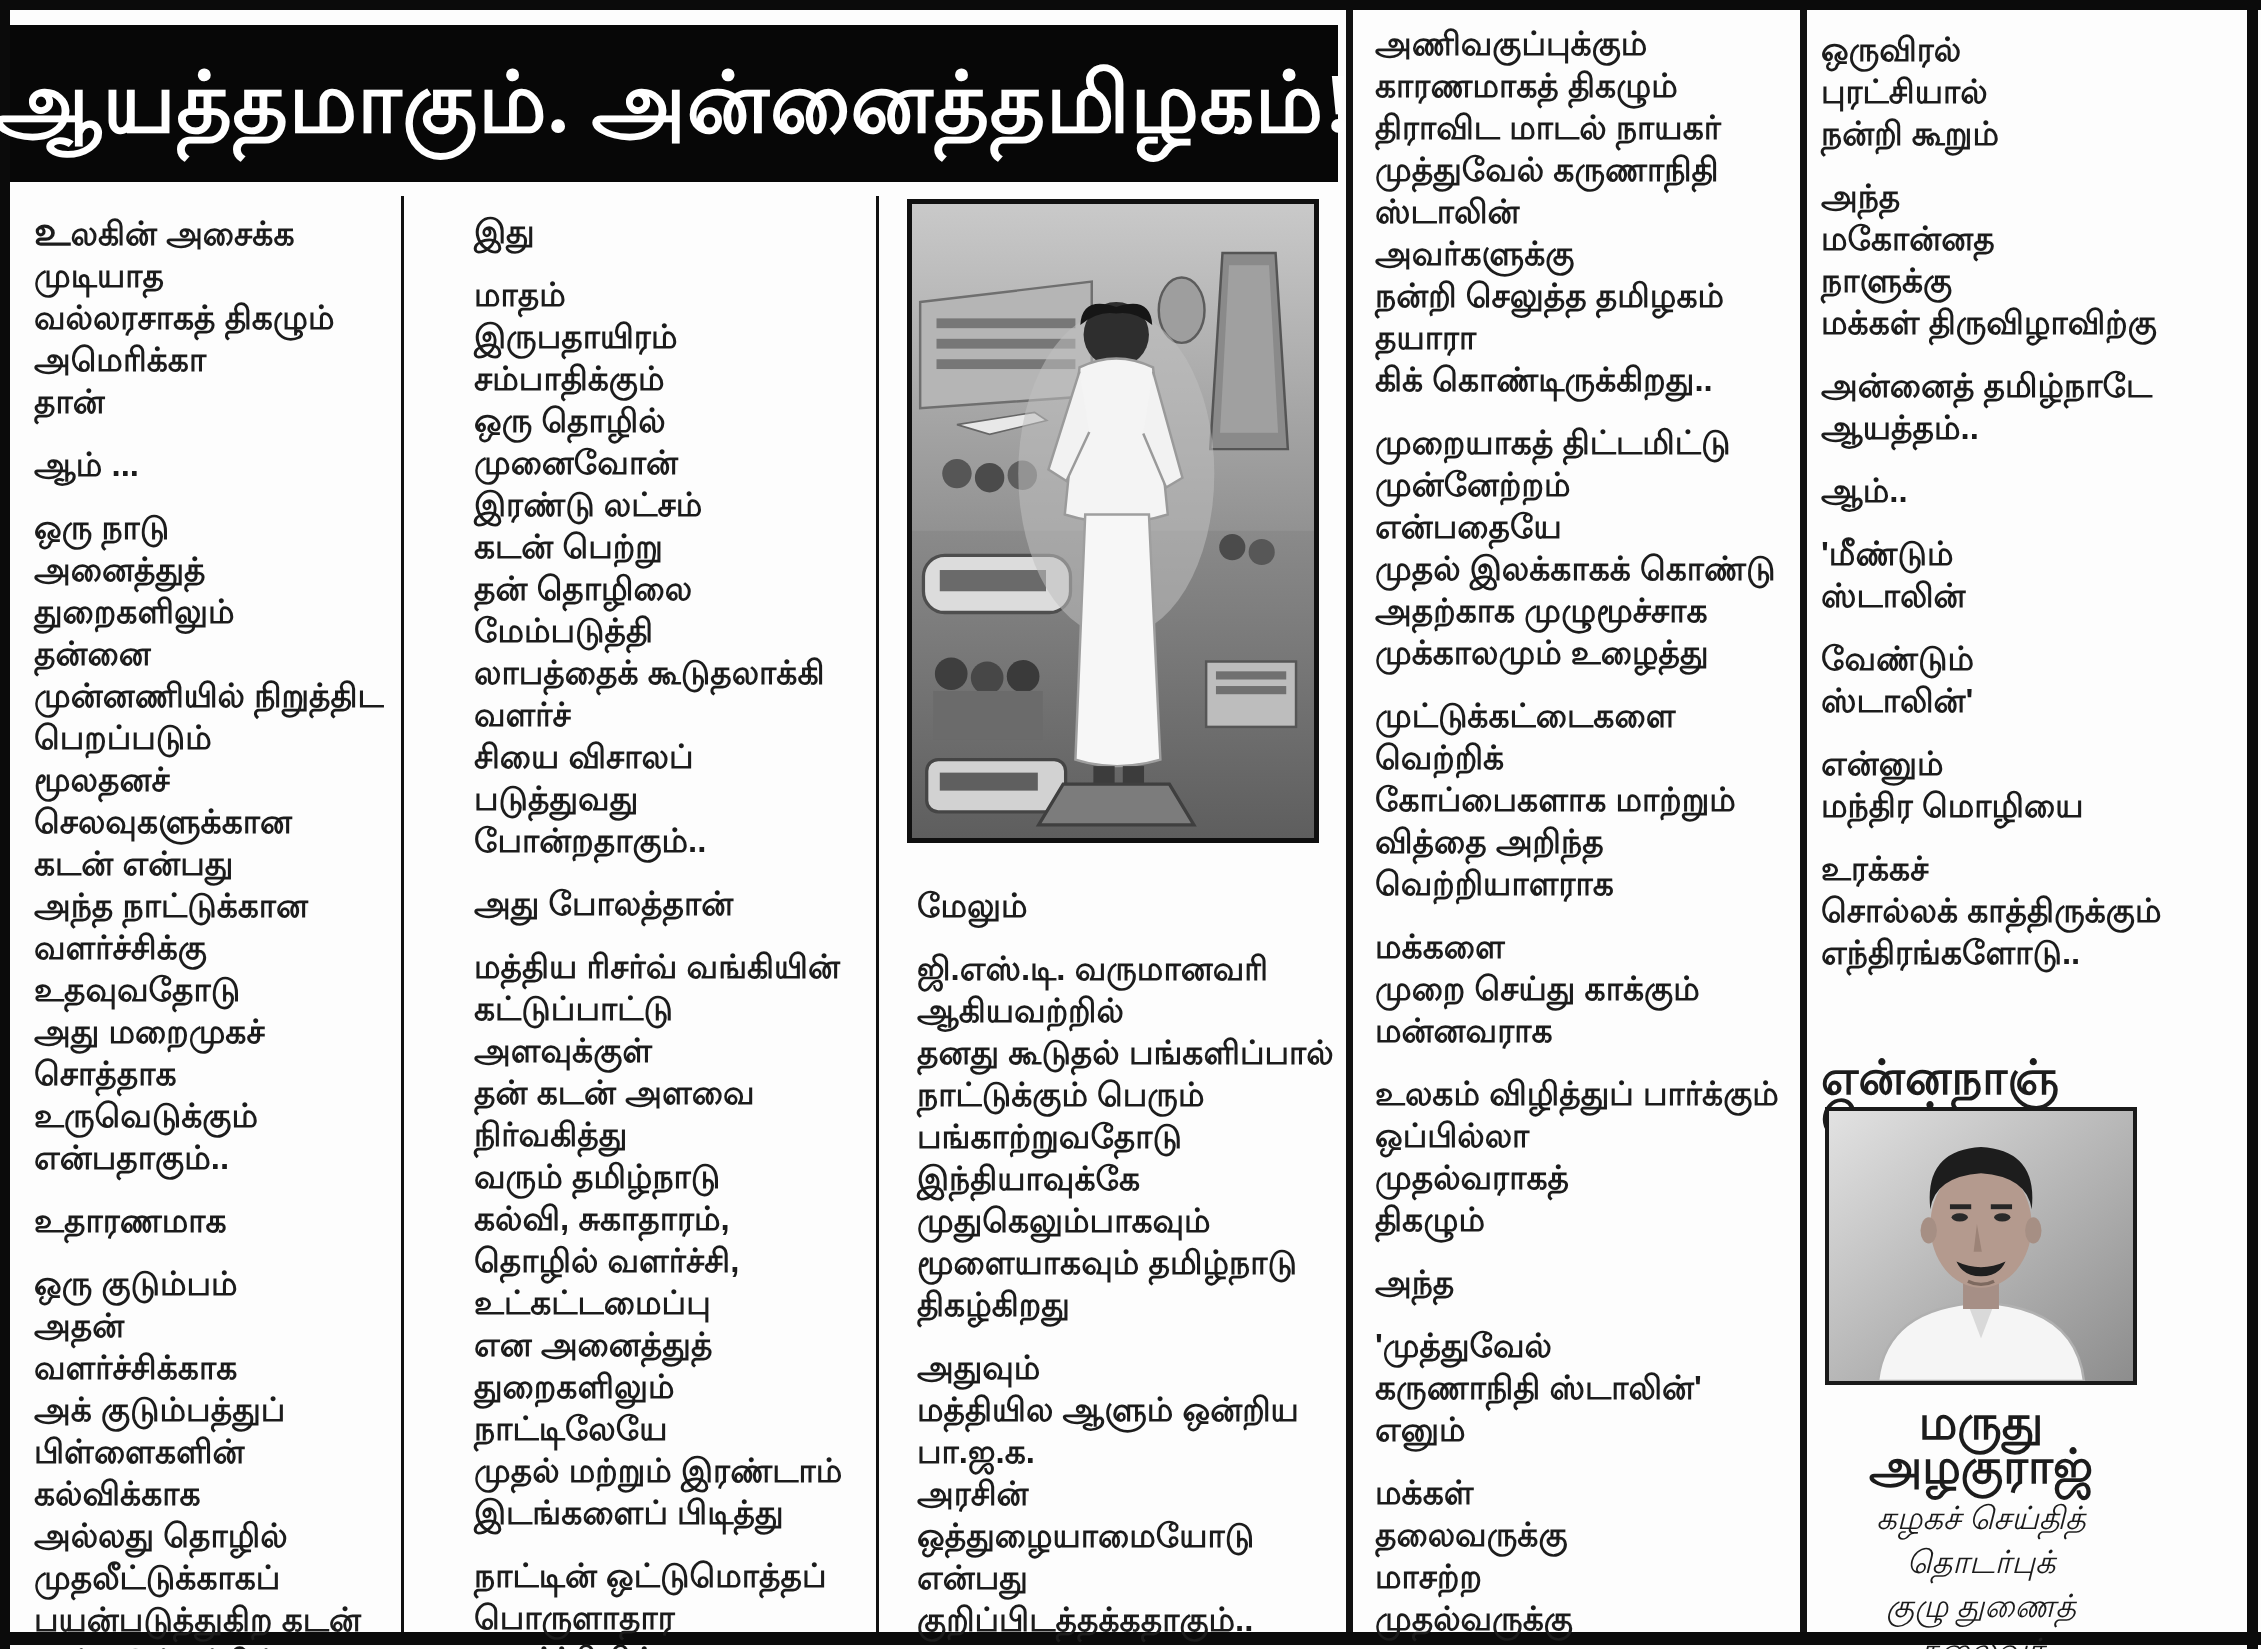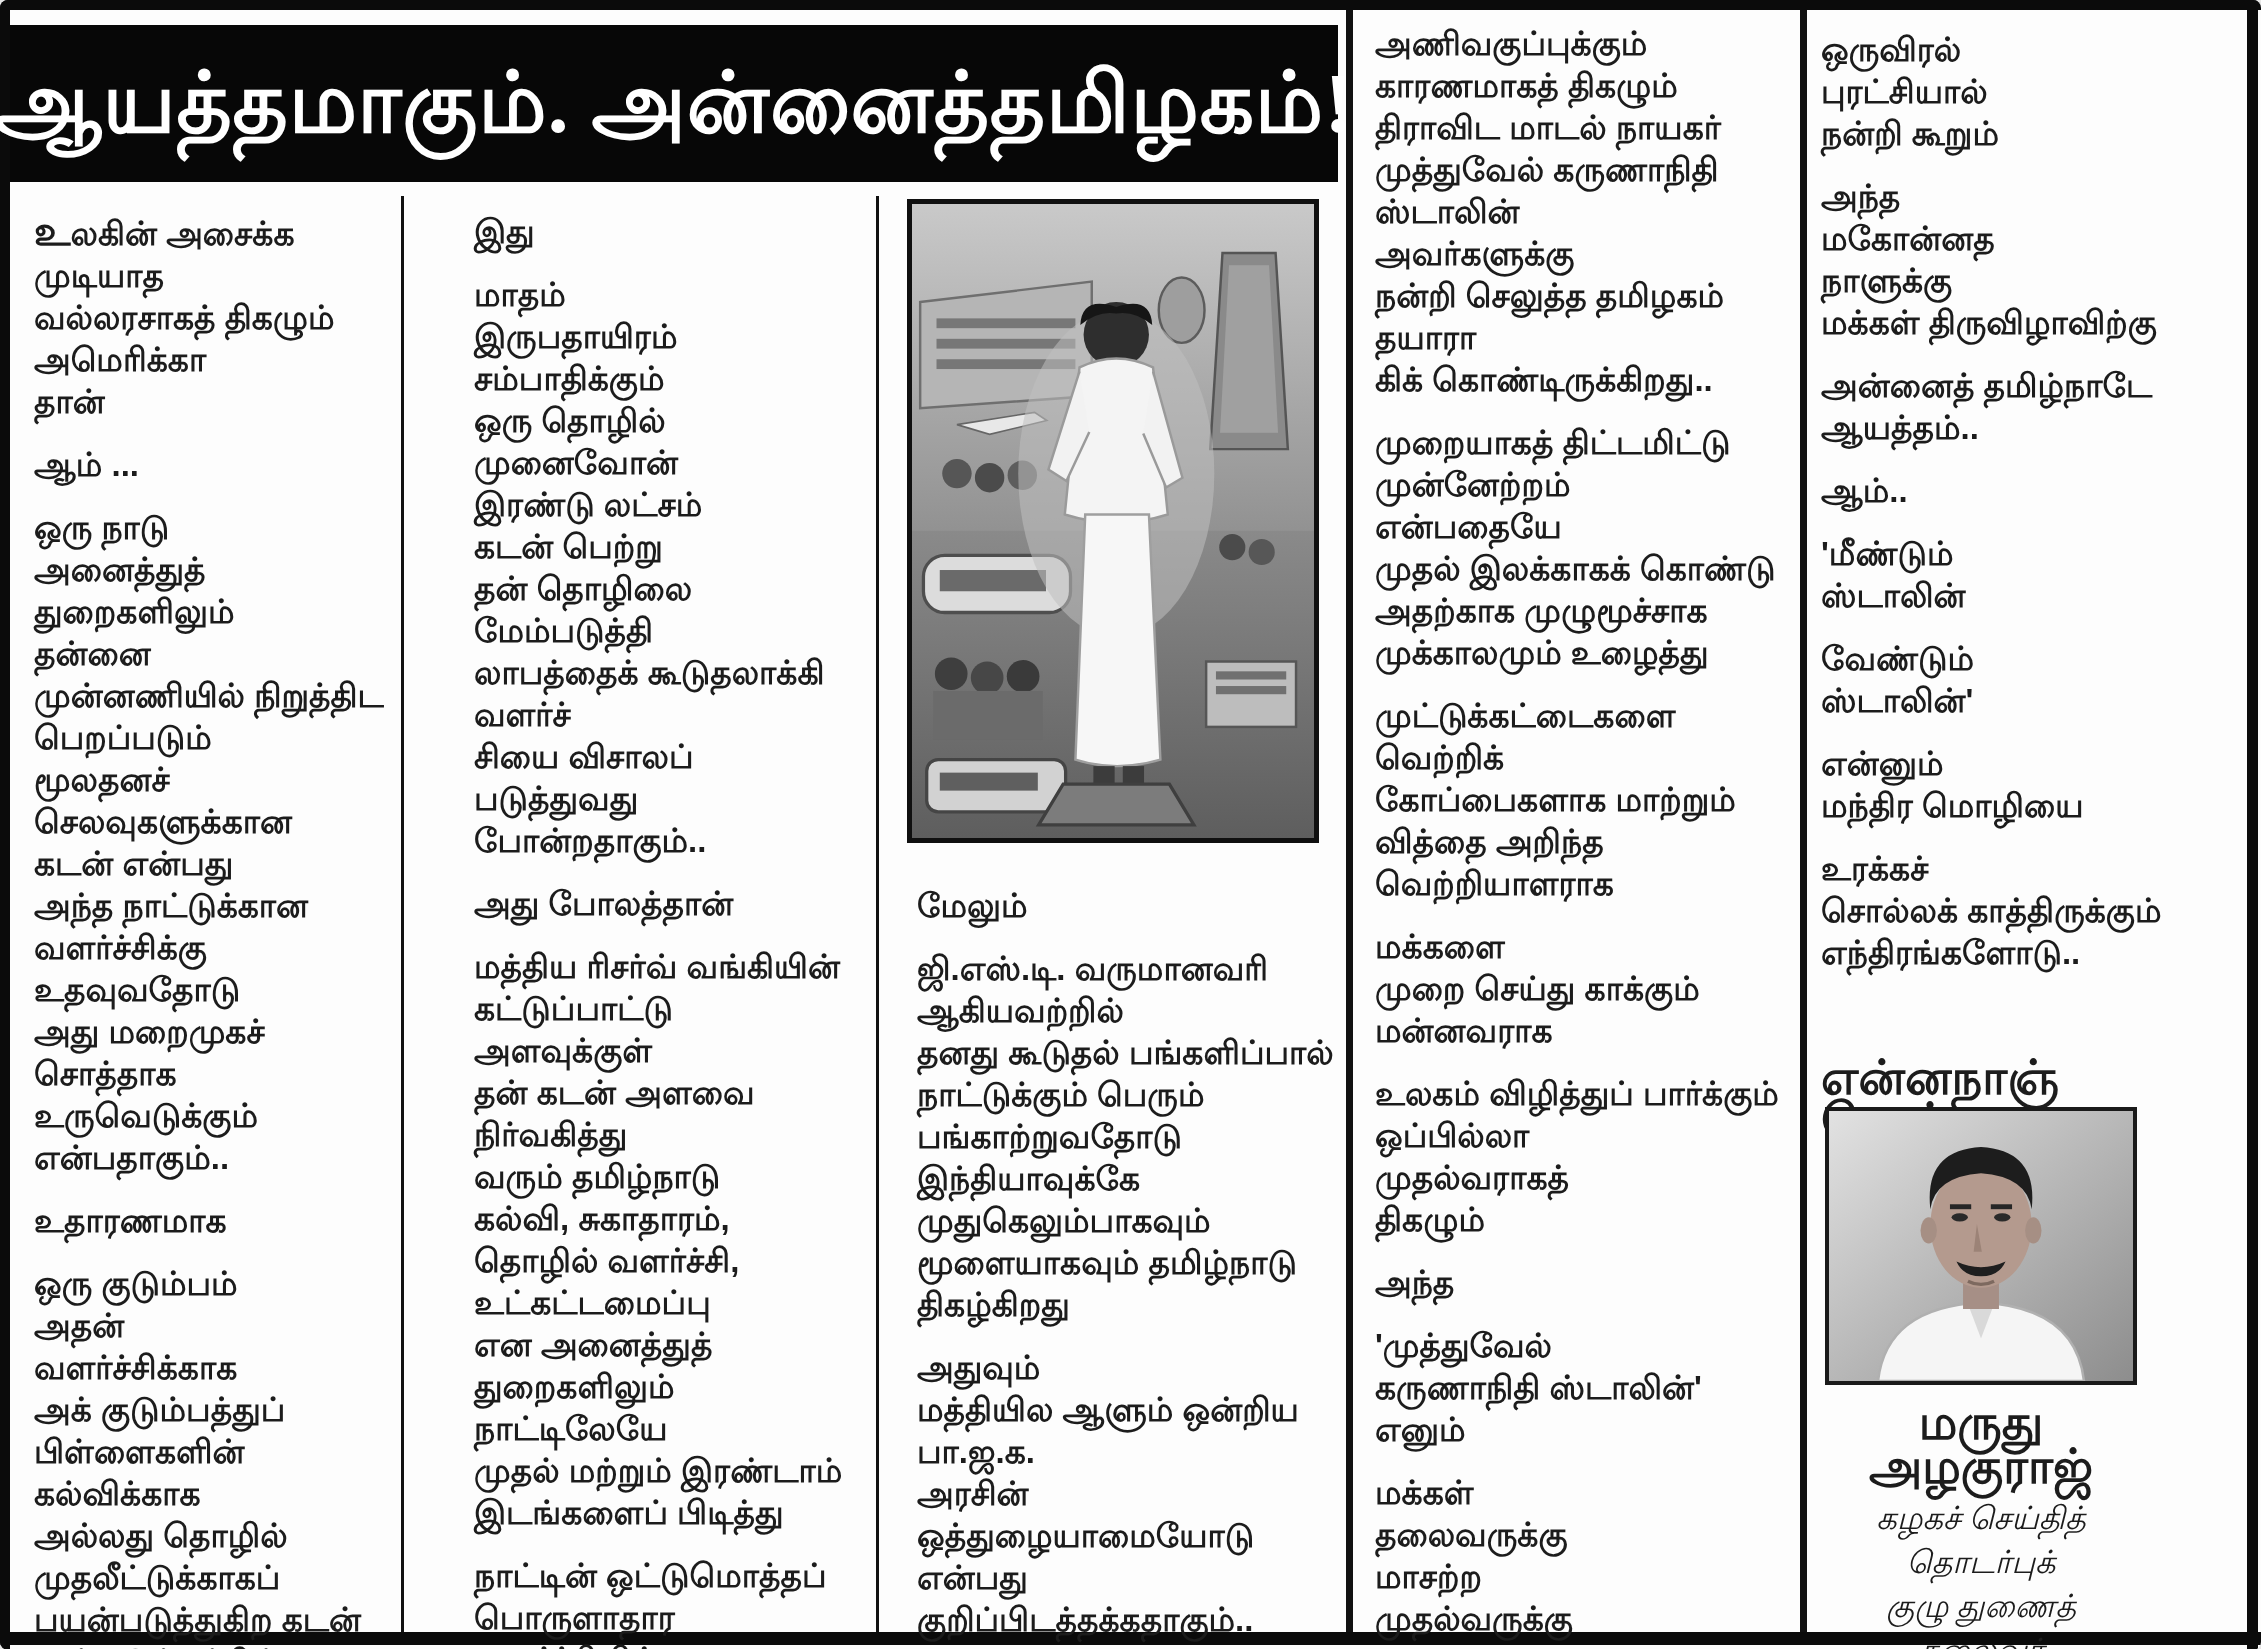--- a/index.html
+++ b/index.html
@@ -1,20 +1,19 @@
 <!DOCTYPE html>
 <html style="font-size:13px"><head>
 <meta charset="utf-8">
 <style>
   html,body { margin:0; padding:0; background:#e8e8e8; }
   .page {
     position:relative; width:2261px; height:1650px;
     background:#fdfdfd; color:#1c1c1c; overflow:hidden;
     font-family:"Liberation Serif", serif;
-    border-radius:8px;
   }
   .border { position:absolute; background:#0b0b0b; }
   .rule   { position:absolute; background:#111; }
 
   
   .banner {
     position:absolute; left:9.8px; top:24.5px; width:1328px; height:157px;
     background:#070707; display:flex; align-items:center; justify-content:center;
   }
   .banner h1 {

